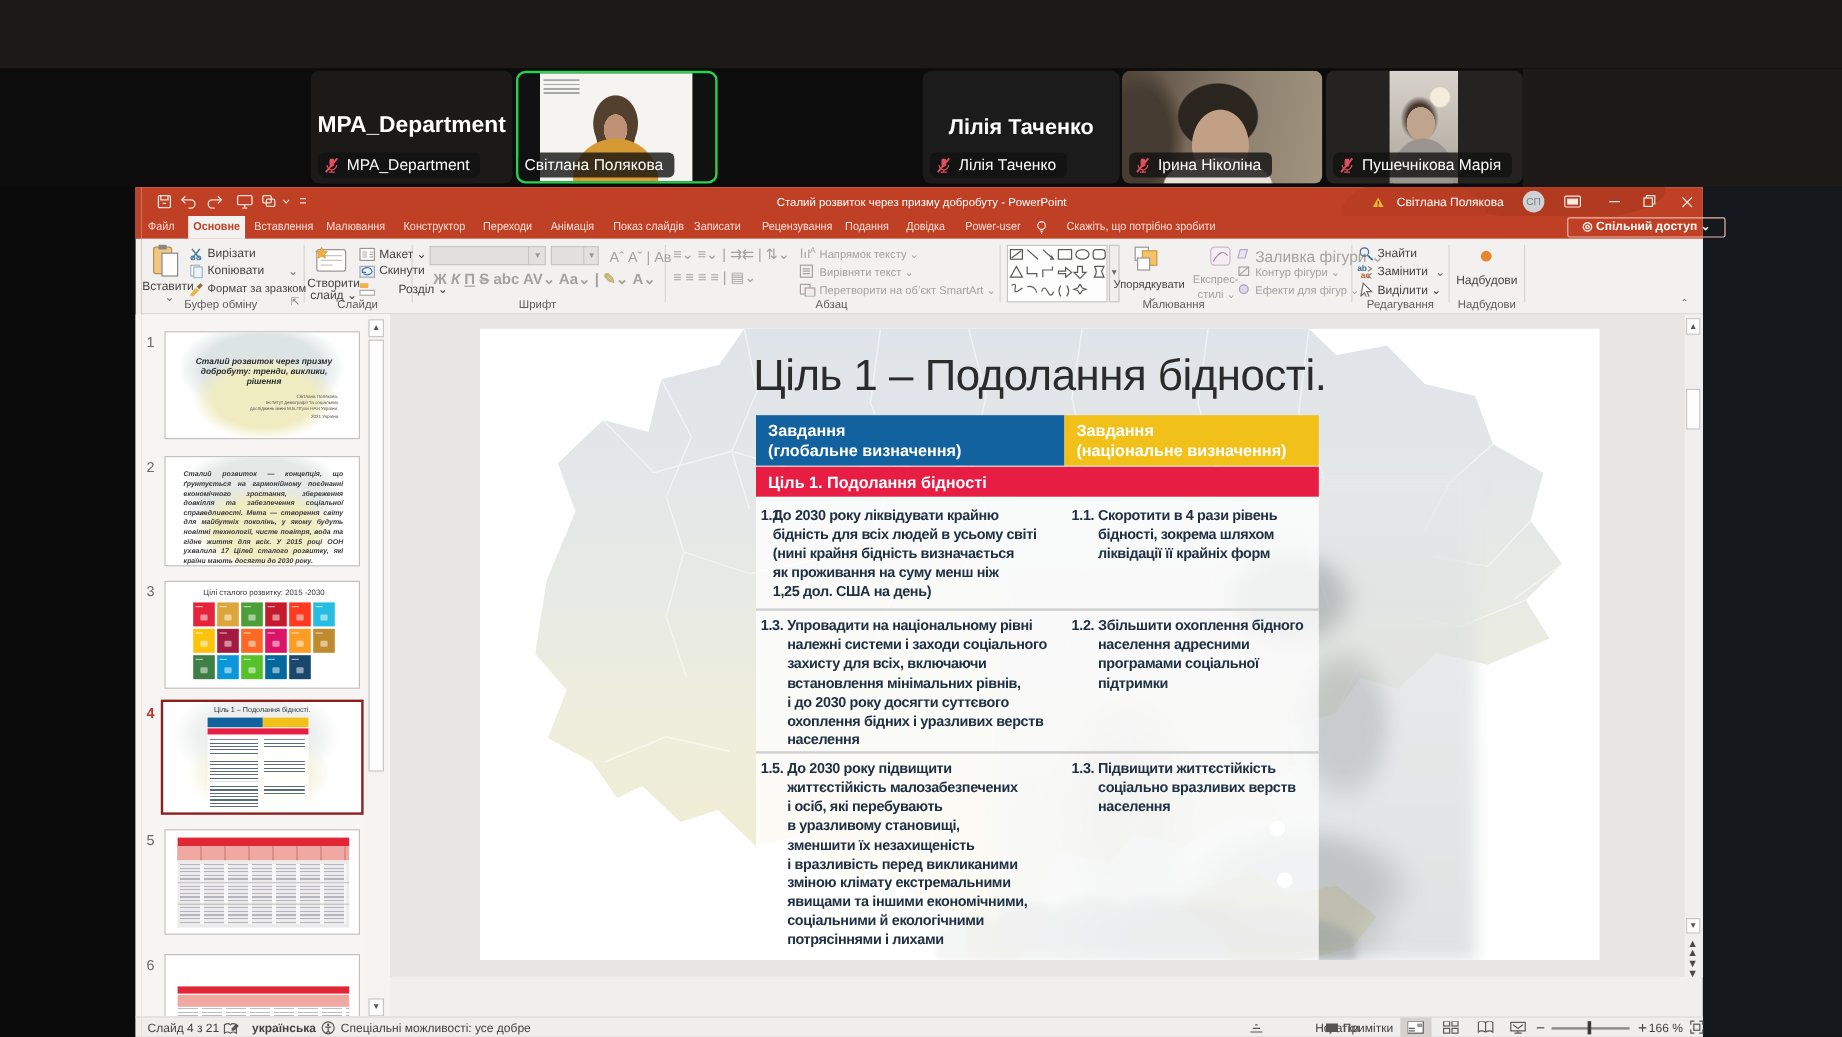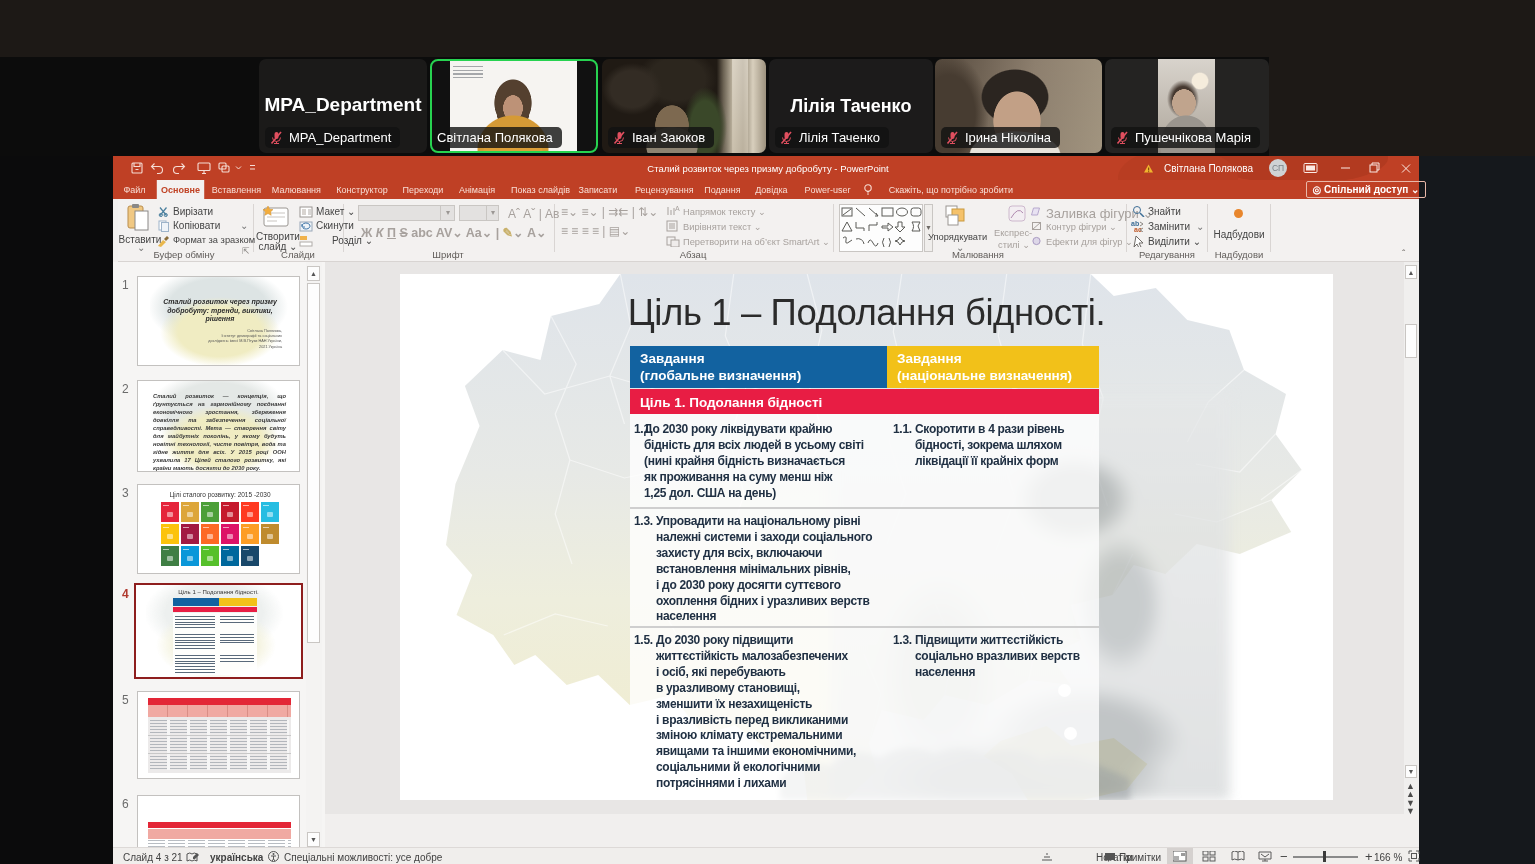--- a/index.html
+++ b/index.html
@@ -74,34 +74,20 @@
   <div class="tile" style="left:430px;width:168px;background:#111;border:2.5px solid #27d250;border-radius:8px;">
     <div style="position:absolute;left:18px;top:0;width:127px;height:100%;background:
       radial-gradient(30px 26px at 63px 92px, #dd9f38 97%, transparent),
       radial-gradient(36px 34px at 63px 88px, #d59a36 97%, transparent),
       radial-gradient(10px 13px at 63px 47px, #bd9277 97%, transparent),
       radial-gradient(19px 24px at 63px 42px, #54402f 96%, transparent),
       radial-gradient(26px 34px at 63px 50px, #4c3829 62%, transparent 64%),
       #f6f4f1;"></div>
     <div style="position:absolute;left:21px;top:5px;width:30px;height:14px;background:repeating-linear-gradient(#8a8d92 0 1.4px, transparent 1.4px 3.6px);opacity:.75"></div>
     <div class="vlabel" style="left:0;bottom:3px;">Світлана Полякова</div>
-  </div>
-  <div class="tile" style="left:602px;width:164px;background:
-      radial-gradient(26px 20px at 70px 88px, #8d8371 97%, transparent),
-      radial-gradient(17px 20px at 70px 66px, #7d6950 97%, transparent),
-      radial-gradient(22px 40px at 103px 68px, #3a4829 65%, transparent),
-      radial-gradient(30px 26px at 30px 30px, #332c24 70%, transparent),
-      radial-gradient(40px 30px at 75px 20px, #2c261e 70%, transparent),
-      linear-gradient(90deg, #201a14 0 70%, #6b6253 74%, #c2b8a4 80%, #8f8573 86%, #d8cfbd 92%, #9c917e 100%);">
-    <div style="position:absolute;left:130px;top:0;width:16px;height:100%;background:linear-gradient(#e6dfd2,#cdc3b0);opacity:.7"></div>
-    <div class="vlabel"><svg width="13" height="14" viewBox="0 0 13 14">
-          <rect x="4.5" y="1" width="4" height="7" rx="2" fill="#e04f5f"></rect>
-          <path d="M2.5 6.5 a4 4 0 0 0 8 0 M6.5 10.5 v2 M4 12.5 h5" stroke="#e04f5f" fill="none"></path>
-          <path d="M1.5 12.5 L11 1" stroke="#e04f5f" stroke-width="1.6"></path>
-        </svg>Іван Заюков</div>
   </div>
   <div class="tile" style="left:769px;width:164px;background:#1c1b1b;">
     <div class="bigname" style="top:37px;font-size:18px;">Лілія Таченко</div>
     <div class="vlabel"><svg width="13" height="14" viewBox="0 0 13 14">
           <rect x="4.5" y="1" width="4" height="7" rx="2" fill="#e04f5f"></rect>
           <path d="M2.5 6.5 a4 4 0 0 0 8 0 M6.5 10.5 v2 M4 12.5 h5" stroke="#e04f5f" fill="none"></path>
           <path d="M1.5 12.5 L11 1" stroke="#e04f5f" stroke-width="1.6"></path>
         </svg>Лілія Таченко</div>
   </div>
   <div class="tile" style="left:935px;width:167px;background:
@@ -183,21 +169,21 @@
       <div class="tab" style="left:459px;width:41px;">Записати</div>
       <div class="tab" style="left:515px;width:56px;">Рецензування</div>
       <div class="tab" style="left:585px;width:36px;">Подання</div>
       <div class="tab" style="left:636px;width:33px;">Довідка</div>
       <div class="tab" style="left:685px;width:41px;">Power-user</div>
       <svg width="14" height="16" style="position:absolute;left:743px;top:2px" viewBox="0 0 14 16">
         <circle cx="7" cy="6" r="3.2" fill="none" stroke="#f9ddd3" stroke-width="1.1"></circle>
         <path d="M5.8 9.5 h2.4 M6.1 11 h1.8 M6.5 12.5 h1" stroke="#f9ddd3" stroke-width="1" fill="none"></path>
       </svg>
       <div class="tab" style="left:764px;width:190px;text-align:left;">Скажіть, що потрібно зробити</div>
-      <div style="position:absolute;left:1188px;top:1px;width:120px;height:17px;border:1px solid #e9b8a9;border-radius:2px;color:#ffffff;font-size:10px;font-weight:bold;text-align:center;line-height:15px;white-space:nowrap;">◎ Спільний доступ ⌄</div>
+      <div style="position:absolute;left:1188px;top:1px;width:132px;height:17px;border:1px solid #e9b8a9;border-radius:2px;color:#ffffff;font-size:10px;font-weight:bold;text-align:center;line-height:15px;white-space:nowrap;">◎ Спільний доступ ⌄</div>
     </div>
     <div class="abs" id="ribbon">
       <div class="gsep" style="left:135px"></div>
       <div class="gsep" style="left:225px"></div>
       <div class="gsep" style="left:436px"></div>
       <div class="gsep" style="left:715px"></div>
       <div class="gsep" style="left:1008px"></div>
       <div class="gsep" style="left:1089px"></div>
       <div class="gsep" style="left:1152px"></div>
       <div class="glabel" style="left:20px;width:92px;">Буфер обміну</div>
@@ -461,20 +447,24 @@
           <div style="margin-left:10px;">До 2030 року ліквідувати крайню<br>бідність для всіх людей в усьому світі<br>(нині крайня бідність визначається<br>як проживання на суму менш ніж<br>1,25 дол. США на день)</div>
         </div>
       <div class="cell" style="left:493px;top:148px;width:202px;">
           <span class="num">1.1.</span>
           <div style="margin-left:22px;">Скоротити в 4 рази рівень<br>бідності, зокрема шляхом<br>ліквідації її крайніх форм</div>
         </div>
       <div class="cell" style="left:234px;top:240px;width:246px;">
           <span class="num">1.3.</span>
           <div style="margin-left:22px;">Упровадити на національному рівні<br>належні системи і заходи соціального<br>захисту для всіх, включаючи<br>встановлення мінімальних рівнів,<br>і до 2030 року досягти суттєвого<br>охоплення бідних і уразливих верств<br>населення</div>
         </div>
+      <div class="cell" style="left:493px;top:240px;width:202px;">
+          <span class="num">1.2.</span>
+          <div style="margin-left:22px;">Збільшити охоплення бідного<br>населення адресними<br>програмами соціальної<br>підтримки</div>
+        </div>
       <div class="cell" style="left:234px;top:359px;width:246px;">
           <span class="num">1.5.</span>
           <div style="margin-left:22px;">До 2030 року підвищити<br>життєстійкість малозабезпечених<br>і осіб, які перебувають<br>в уразливому становищі,<br>зменшити їх незахищеність<br>і вразливість перед викликаними<br>зміною клімату екстремальними<br>явищами та іншими економічними,<br>соціальними й екологічними<br>потрясіннями і лихами</div>
         </div>
       <div class="cell" style="left:493px;top:359px;width:202px;">
           <span class="num">1.3.</span>
           <div style="margin-left:22px;">Підвищити життєстійкість<br>соціально вразливих верств<br>населення</div>
         </div>
     </div>
 

